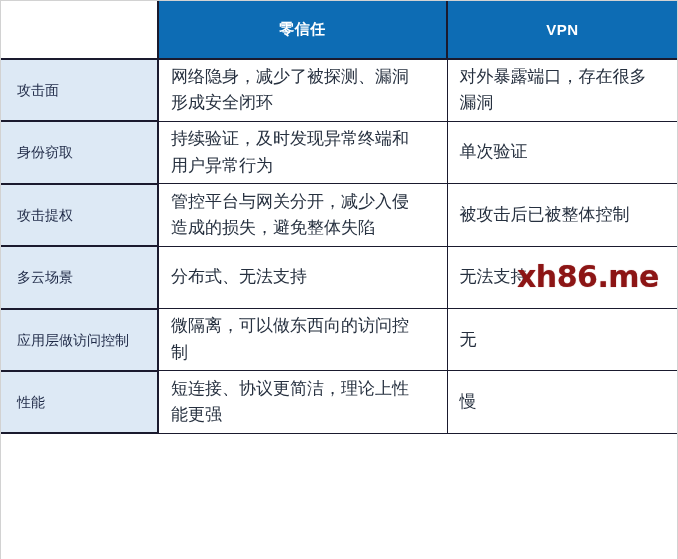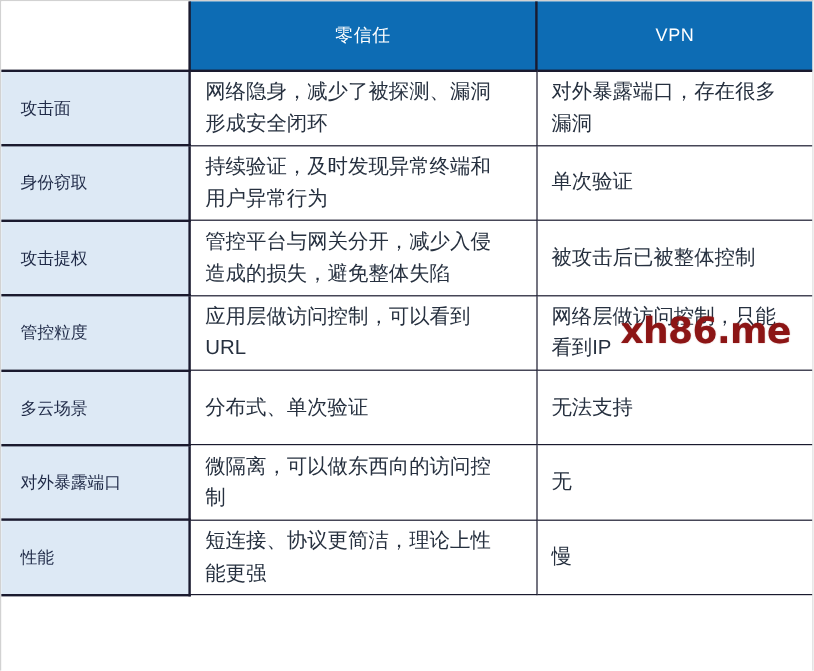--- a/index.html
+++ b/index.html
@@ -48,21 +48,21 @@
 
   .hdr-blank {
     background: #ffffff;
     border-right: 2px solid #1a1a2e;
     border-bottom: 2px solid #1a1a2e;
   }
   .hdr-cell {
     background: #0d6cb4;
     color: #ffffff;
     font-size: 15px;
-    font-weight: normal;
+    font-weight: bold;
     text-align: center;
     letter-spacing: 0.5px;
     border-bottom: 2px solid #1a1a2e;
   }
   .hdr-cell.zt {
     border-right: 2px solid #1a1a2e;
   }
 
   
   tr.data-row { height: 62.4px; padding-left: 15px; }
@@ -150,41 +150,30 @@
           <td class="cell-label">攻击提权</td>
           <td class="cell-body zt">
             <span class="txt">管控平台与网关分开，减少入侵</span>
             <span class="txt">造成的损失，避免整体失陷</span>
           </td>
           <td class="cell-body vpn">
             <span class="txt">被攻击后已被整体控制</span>
           </td>
         </tr>
         <tr class="data-row">
-          <td class="cell-label">管控粒度</td>
-          <td class="cell-body zt">
-            <span class="txt">应用层做访问控制，可以看到</span>
-            <span class="txt">URL</span>
-          </td>
-          <td class="cell-body vpn">
-            <span class="txt">网络层做访问控制，只能</span>
-            <span class="txt">看到IP</span>
-          </td>
-        </tr>
-        <tr class="data-row">
           <td class="cell-label">多云场景</td>
           <td class="cell-body zt">
-            <span class="txt">分布式、单次验证</span>
+            <span class="txt">分布式、无法支持</span>
           </td>
           <td class="cell-body vpn">
             <span class="txt">无法支持</span>
           </td>
         </tr>
         <tr class="data-row">
-          <td class="cell-label">对外暴露端口</td>
+          <td class="cell-label">应用层做访问控制</td>
           <td class="cell-body zt">
             <span class="txt">微隔离，可以做东西向的访问控</span>
             <span class="txt">制</span>
           </td>
           <td class="cell-body vpn">
             <span class="txt">无</span>
           </td>
         </tr>
         <tr class="data-row">
           <td class="cell-label">性能</td>

